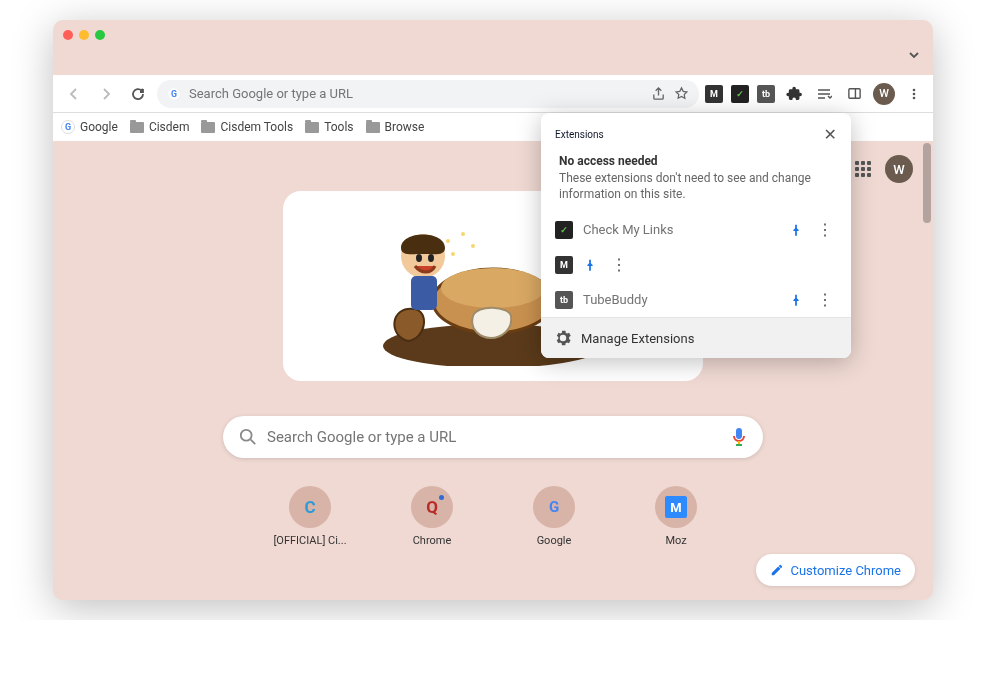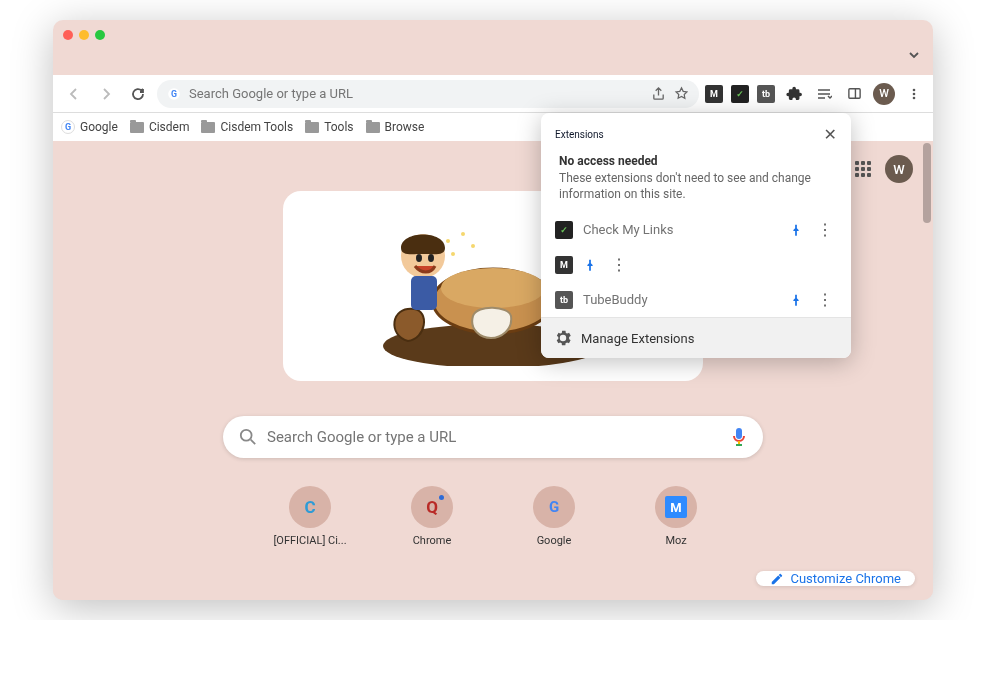--- a/index.html
+++ b/index.html
@@ -34,21 +34,21 @@
 .apps-icon span { width: 4px; height: 4px; background: #555; border-radius: 1px; }
 .avatar-big { width: 28px; height: 28px; border-radius: 50%; background: #6b5b4f; color:#fff; display:flex; align-items:center; justify-content:center; font-size:13px; font-weight:500;}
 .doodle-card { position: absolute; top: 50px; left: 50%; transform: translateX(-50%); width: 420px; height: 190px; background: #fff; border-radius: 18px; display:flex; align-items:center; justify-content:center; overflow:hidden;}
 .doodle { width: 280px; height: 160px; position: relative; }
 .searchbar { position: absolute; top: 275px; left: 50%; transform: translateX(-50%); width: 540px; height: 42px; background: #fff; border-radius: 21px; box-shadow: 0 1px 4px rgba(0,0,0,.15); display:flex; align-items:center; padding:0 16px; gap:10px;}
 .searchbar input { flex:1; border:none; outline:none; font-size:15px; color:#777;}
 .shortcuts { position:absolute; top:345px; left:50%; transform:translateX(-50%); display:flex; gap:46px; }
 .shortcut { display:flex; flex-direction:column; align-items:center; gap:6px; cursor:pointer; width: 76px;}
 .sc-icon { width:42px; height:42px; border-radius:50%; background:#d8b3a8; display:flex; align-items:center; justify-content:center; font-size:17px; font-weight:bold;}
 .sc-label { font-size:11px; color:#333; text-align:center; white-space:nowrap; overflow:hidden; text-overflow:ellipsis; width:100%;}
-.customize { position:absolute; bottom:14px; right:18px; height:15px; background:#fff; border-radius:16px; padding:0 14px; display:flex; align-items:center; gap:6px; color:#1a73e8; font-size:13px; cursor:pointer; box-shadow:0 1px 4px rgba(0,0,0,.12);}
+.customize { position:absolute; bottom:14px; right:18px; height:32px; background:#fff; border-radius:16px; padding:0 14px; display:flex; align-items:center; gap:6px; color:#1a73e8; font-size:13px; cursor:pointer; box-shadow:0 1px 4px rgba(0,0,0,.12);}
 .ext-popup { position:absolute; top:93px; right:82px; width:310px; background:#fff; border-radius:8px; box-shadow:0 4px 24px rgba(0,0,0,.25); z-index:50; overflow:hidden;}
 .ext-popup .hdr { display:flex; align-items:center; justify-content:space-between; padding:12px 14px 6px; }
 .ext-popup .hdr h3 { font-size:10px; font-weight:400; color:#0f172a;}
 .ext-popup .close-x { cursor:pointer; color:#555; font-size:16px;}
 .ext-popup .sub { padding:4px 18px 10px; font-size:12px; color:#333;}
 .ext-popup .sub b { display:block; font-size:12px; margin-bottom:2px;}
 .ext-popup .desc { color:#666; line-height:1.35;}
 .ext-row { display:flex; align-items:center; padding:8px 14px; gap:10px; }
 .ext-ico { width:18px; height:18px; display:flex; align-items:center; justify-content:center; font-size:9px; font-weight:bold; border-radius:2px; flex-shrink:0;}
 .ext-name { flex:1; font-size:13px; color:#737373;}

